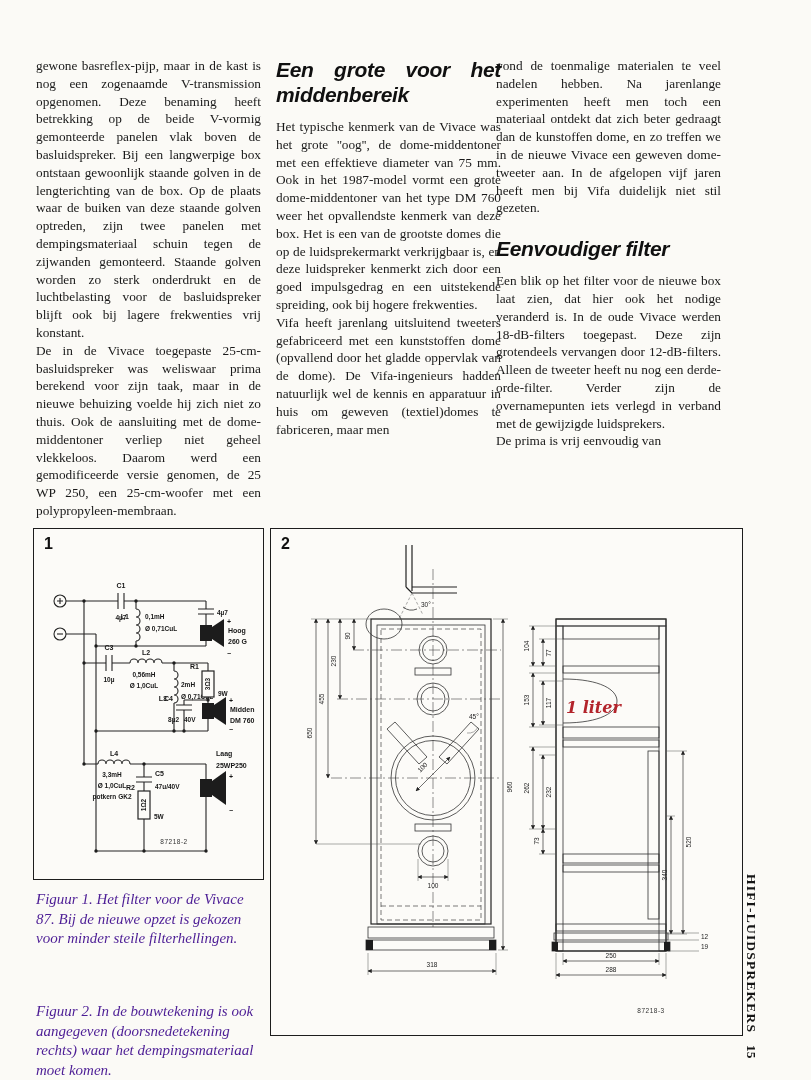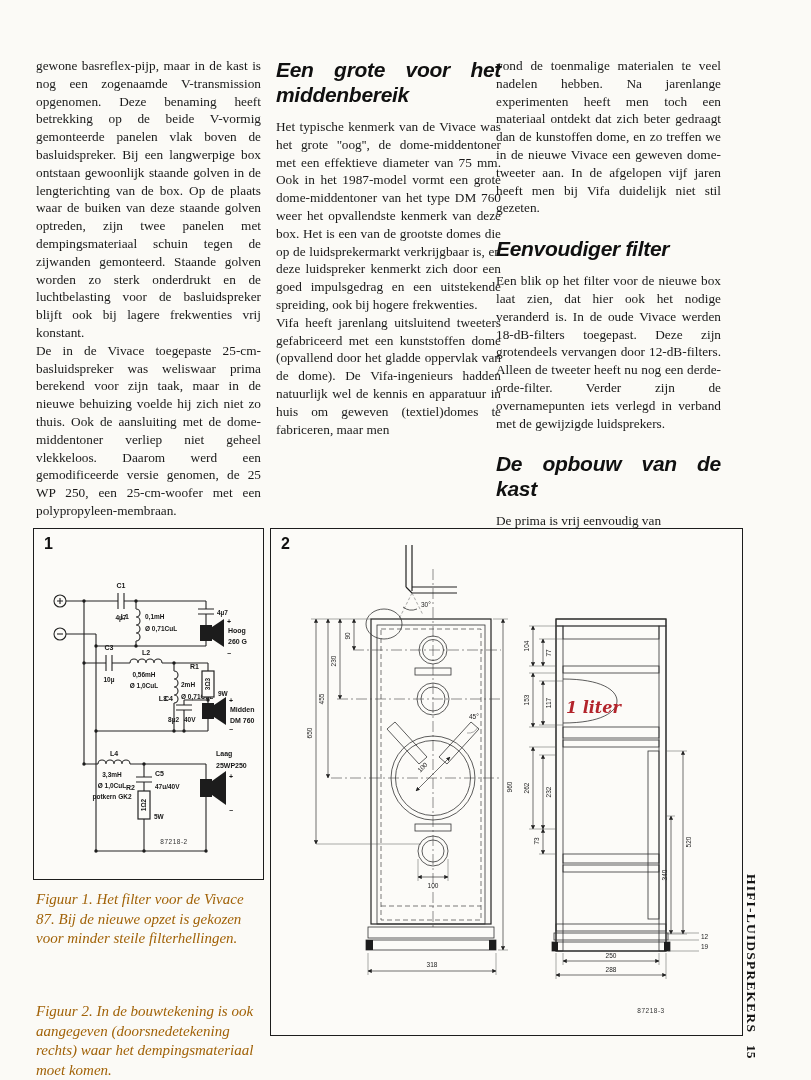--- a/index.html
+++ b/index.html
@@ -8,21 +8,21 @@
   .col{position:absolute;top:57px;width:225px;text-align:justify;
        font-size:13.3px;line-height:17.8px;}
   .col p{margin:0;}
   .head{font-family:"Liberation Sans",sans-serif;font-style:italic;font-weight:700;
         font-size:21px;line-height:25px;letter-spacing:-0.3px;margin:0 0 11px 0;color:#101010;}
   .head.mt{margin-top:19px;}
   .figbox{position:absolute;background:#fcfbf8;border:1.6px solid #1d1d1d;}
   .fignum{position:absolute;top:6px;left:10px;font-family:"Liberation Sans",sans-serif;
           font-weight:700;font-size:16px;color:#111;}
   .caption{position:absolute;left:36px;width:230px;font-style:italic;
-           font-size:15px;line-height:19.5px;color:#a16207;}
+           font-size:15px;line-height:19.5px;color:#4c1d95;}
   .sidebar{position:absolute;left:743px;top:874px;writing-mode:vertical-rl;
            font-family:"Liberation Serif",serif;font-weight:700;font-size:13.5px;
            letter-spacing:1.2px;color:#151515;}
   .sidebar .pg{margin-inline-start:12px;letter-spacing:0;}
   svg{display:block;}
   
   .wire{stroke:#242424;stroke-width:1.1;fill:none;}
   .comp{stroke:#242424;stroke-width:1.2;fill:#fcfbf8;}
   .blk{fill:#1c1c1c;stroke:none;}
   .lbl{font:700 7px "Liberation Sans",sans-serif;fill:#161616;}
@@ -51,21 +51,20 @@
   <div class="col" style="left:276px">
     <h2 class="head">Een grote voor het middenbereik</h2>
     <p>Het typische kenmerk van de Vivace was het grote ''oog'', de dome-middentoner met een effektieve diameter van 75 mm. Ook in het 1987-model vormt een grote dome-middentoner van het type DM 760 weer het opvallendste kenmerk van deze box. Het is een van de grootste domes die op de luidsprekermarkt verkrijgbaar is, en deze luidspreker kenmerkt zich door een goed impulsgedrag en een uitstekende spreiding, ook bij hogere frekwenties.</p>
     <p>Vifa heeft jarenlang uitsluitend tweeters gefabriceerd met een kunststoffen dome (opvallend door het gladde oppervlak van de dome). De Vifa-ingenieurs hadden natuurlijk wel de kennis en apparatuur in huis om geweven (textiel)domes te fabriceren, maar men</p>
   </div>
 
   <div class="col" style="left:496px">
     <p>vond de toenmalige materialen te veel nadelen hebben. Na jarenlange experimenten heeft men toch een materiaal ontdekt dat zich beter gedraagt dan de kunstoffen dome, en zo treffen we in de nieuwe Vivace een geweven dome-tweeter aan. In de afgelopen vijf jaren heeft men bij Vifa duidelijk niet stil gezeten.</p>
     <h2 class="head mt">Eenvoudiger filter</h2>
     <p>Een blik op het filter voor de nieuwe box laat zien, dat hier ook het nodige veranderd is. In de oude Vivace werden 18-dB-filters toegepast. Deze zijn grotendeels vervangen door 12-dB-filters. Alleen de tweeter heeft nu nog een derde-orde-filter. Verder zijn de overnamepunten iets verlegd in verband met de gewijzigde luidsprekers.</p>
-    <h2 class="head mt">De opbouw van de kast</h2>
     <p>De prima is vrij eenvoudig van</p>
   </div>
 
   <div class="figbox" style="left:33px;top:528px;width:229px;height:350px">
     <div class="fignum">1</div>
     <svg width="229" height="350" viewBox="0 0 229 350">
 
       <g>
         <circle class="wire" cx="26" cy="72" r="6"></circle>
         <path class="wire" d="M23,72 H29 M26,69 V75"></path>

